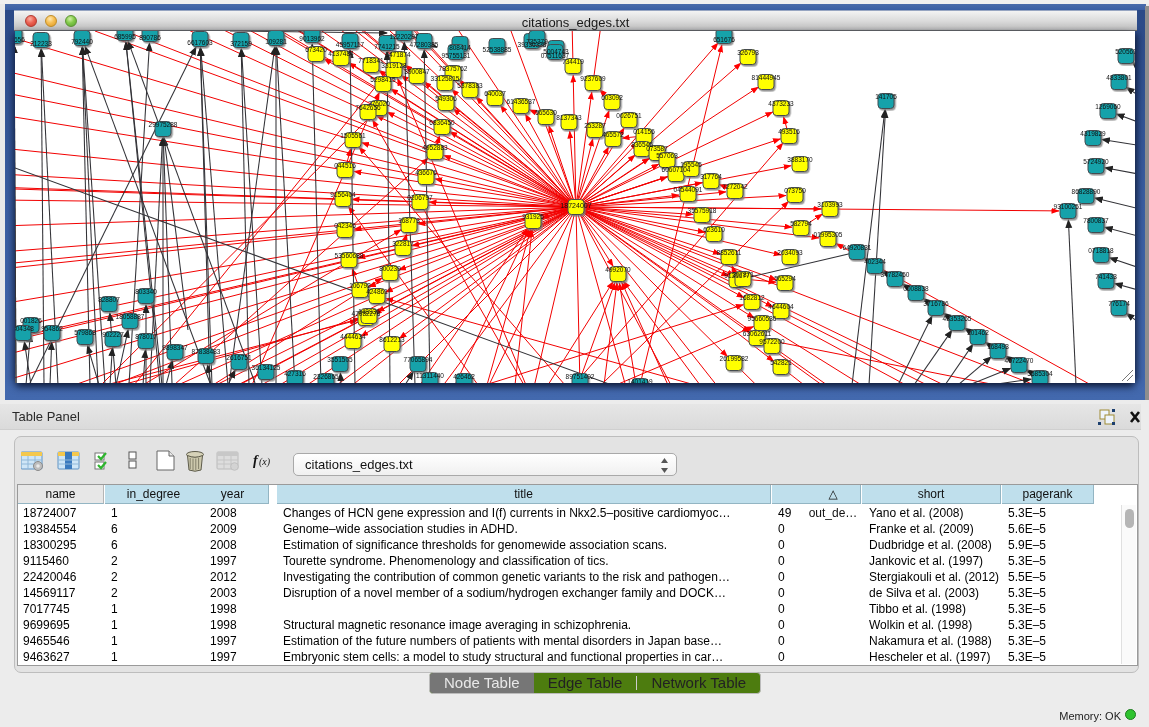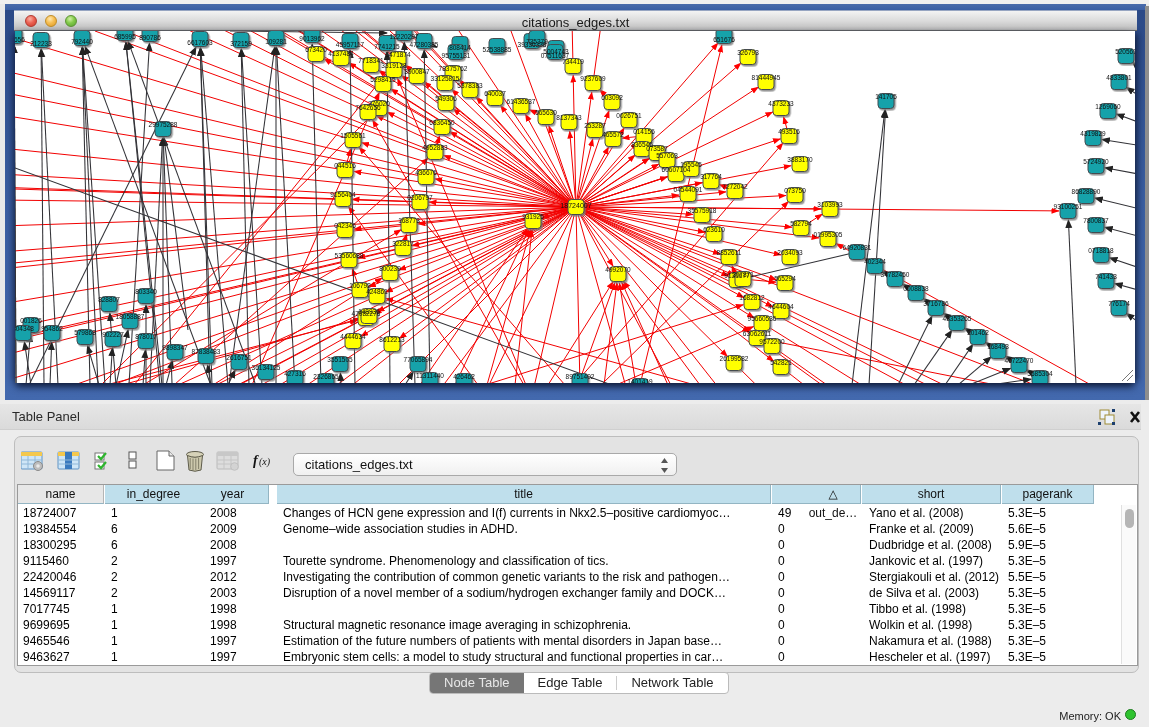--- a/index.html
+++ b/index.html
@@ -45,21 +45,21 @@
       font-size:12px; color:#111; text-align:center; line-height:19px; }
   .tr { position:relative; height:16px; white-space:nowrap; }
   .tr span { position:absolute; font-size:12px; color:#000; top:1px; }
   .c0 { left:5px; } .c1 { left:93px; } .c2 { left:192px; } .c3 { left:265px; width:490px; overflow:hidden;}
   .c4 { left:760px; } .c5 { left:851px; } .c6 { left:990px; }
 
   #vscroll { position:absolute; right:1px; top:20px; width:15px; bottom:1px; background:#fafafa; border-left:1px solid #e0e0e0;}
   #vthumb { position:absolute; left:3px; top:4px; width:9px; height:19px; background:#b5b5b5; border-radius:5px; }
 
   #tabs { position:absolute; left:429px; top:272px; height:22px;
-      background:#ffffff; border:1px solid #bbb; border-radius:4px; font-size:13px;
+      background:#4d7c0f; border:1px solid #bbb; border-radius:4px; font-size:15px;
       display:flex; align-items:center; }
   #tabs .seg { padding:0 14px; line-height:20px; color:#222; }
   #tabs .sel { background:#767676; color:#e8e8e8; border-radius:3px 0 0 3px; }
   #tabs .div { width:1px; height:14px; background:#ccc; }
 
   #mem { position:absolute; right:28px; top:310px; font-size:11px; color:#222; }
   #memdot { position:absolute; right:13px; top:309px; width:11px; height:11px;
       border-radius:50%; background:#2fc32f; border:1px solid #1e7a20; }
 </style></head>
 <body>
@@ -745,20 +745,21 @@
               <span class="c2">2009</span>
               <span class="c3">Genome–wide association studies in ADHD.</span>
               <span class="c4">0</span>
               <span class="c5">Franke et al. (2009)</span>
               <span class="c6">5.6E–5</span>
             </div>
 <div class="tr">
               <span class="c0">18300295</span>
               <span class="c1">6</span>
               <span class="c2">2008</span>
+              <span class="c3">Estimation of significance thresholds for genomewide association scans.</span>
               <span class="c4">0</span>
               <span class="c5">Dudbridge et al. (2008)</span>
               <span class="c6">5.9E–5</span>
             </div>
 <div class="tr">
               <span class="c0">9115460</span>
               <span class="c1">2</span>
               <span class="c2">1997</span>
               <span class="c3">Tourette syndrome. Phenomenology and classification of tics.</span>
               <span class="c4">0</span>

